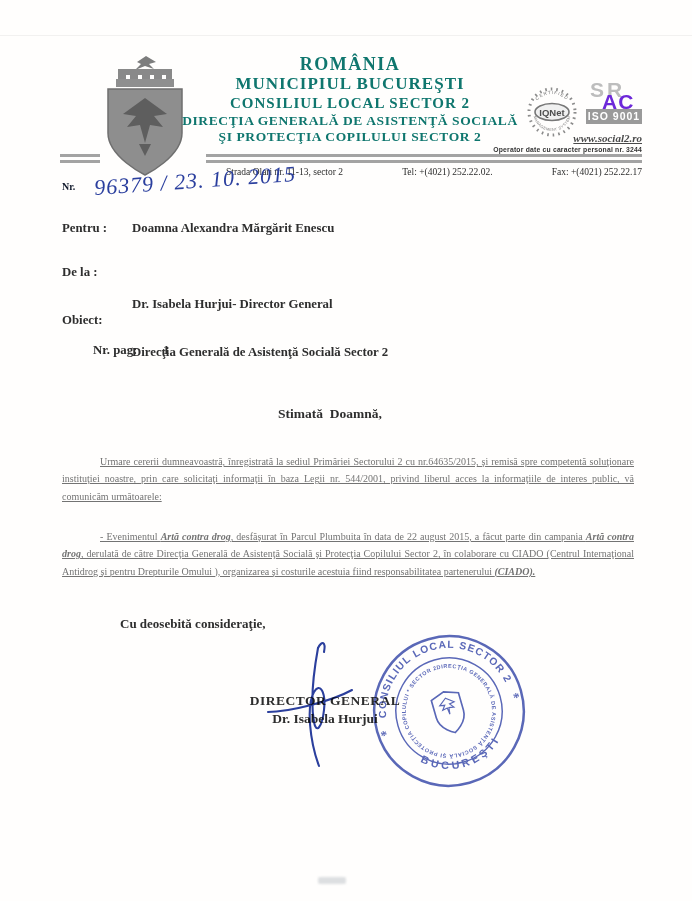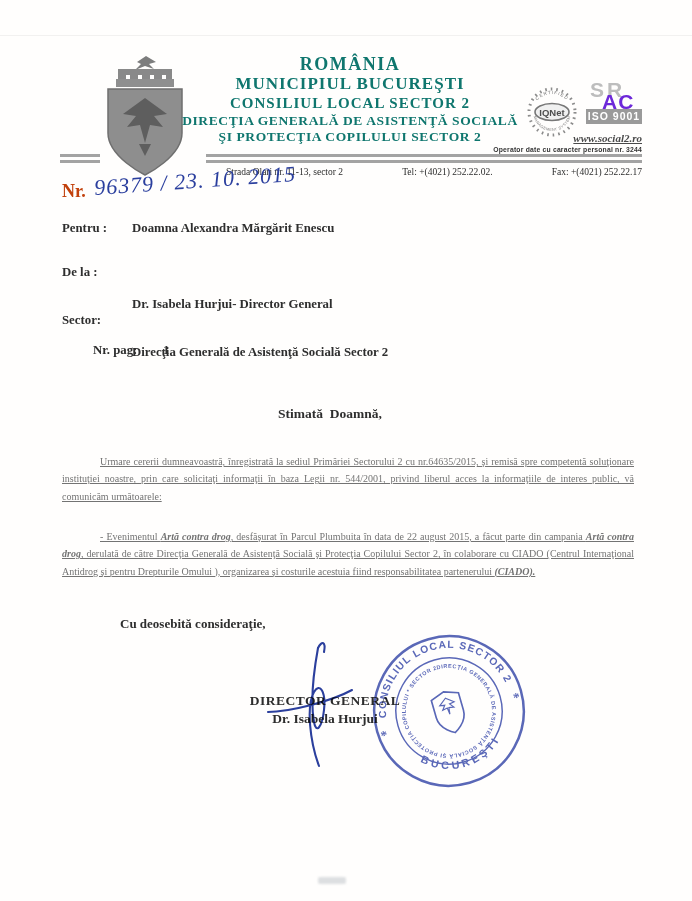--- a/index.html
+++ b/index.html
@@ -33,21 +33,21 @@
   .rule{position:absolute; height:3px; background:#a3a3a3;}
   .rule.r1l{left:60px; top:154px; width:40px;}
   .rule.r2l{left:60px; top:160px; width:40px;}
   .rule.r1m{left:206px; top:154px; width:436px;}
   .rule.r2m{left:206px; top:160px; width:436px;}
 
   .addr-row{position:absolute; left:226px; top:167px; width:416px; display:flex; justify-content:space-between;
     font-size:9.5px; color:#2c2c2c; white-space:nowrap;}
 
   
-  .nr-label{position:absolute; left:62px; top:181px; font-size:18px; font-weight:bold; color:#c2410c;}
+  .nr-label{position:absolute; left:62px; top:181px; font-size:10px; font-weight:bold; color:#0f172a;}
   .nr-hand{position:absolute; left:94px; top:168px; font-size:22px; font-style:italic; color:#2b3f9e;
     transform:rotate(-4deg); letter-spacing:1px; white-space:pre;}
 
   
   .meta-row{position:absolute; left:62px; width:570px; font-size:12.8px; font-weight:bold; color:#2e2e2e; display:flex;}
   .meta-label{width:70px; flex:none;}
   .meta-value{white-space:pre-wrap;}
   .row-pentru{top:221px;}
   .row-dela{top:265px;}
   .row-obiect{top:313px;}
@@ -148,21 +148,21 @@
     <span class="meta-value">Doamna Alexandra Mărgărit Enescu</span>
   </div>
   <div class="meta-row row-dela">
     <span class="meta-label">De la :</span>
     <span class="meta-value dela-lines">
       <div>Dr. Isabela Hurjui- Director General</div>
       <div>Direcţia Generală de Asistenţă Socială Sector 2</div>
     </span>
   </div>
   <div class="meta-row row-obiect">
-    <span class="meta-label">Sector:</span>
+    <span class="meta-label">Obiect:</span>
   </div>
   <div class="meta-row row-nrpag">
     <span class="meta-label">Nr. pag:</span>
     <span class="meta-value">1</span>
   </div>
 
   <div class="salutation">Stimată  Doamnă,</div>
   <p class="para p1">Urmare cererii dumneavoastră, înregistrată la sediul Primăriei Sectorului 2 cu nr.64635/2015, şi remisă spre competentă soluţionare instituţiei noastre, prin care solicitaţi informaţii  în baza Legii nr. 544/2001,  privind liberul acces la informaţiile de interes public, vă comunicăm următoarele:</p>
   <p class="para p2"><span>- Evenimentul </span><span class="run-bi">Artă contra drog</span><span>, desfăşurat în Parcul Plumbuita în data de 22 august 2015, a făcut parte din campania </span><span class="run-bi">Artă contra drog</span><span>, derulată de către Direcţia Generală de Asistenţă Socială şi Protecţia Copilului  Sector 2, în colaborare cu CIADO (Centrul Internaţional Antidrog şi pentru Drepturile Omului ), organizarea şi costurile acestuia fiind responsabilitatea partenerului </span><span class="run-bi">(CIADO).</span></p>
   <div class="closing">Cu deosebită consideraţie,</div>

